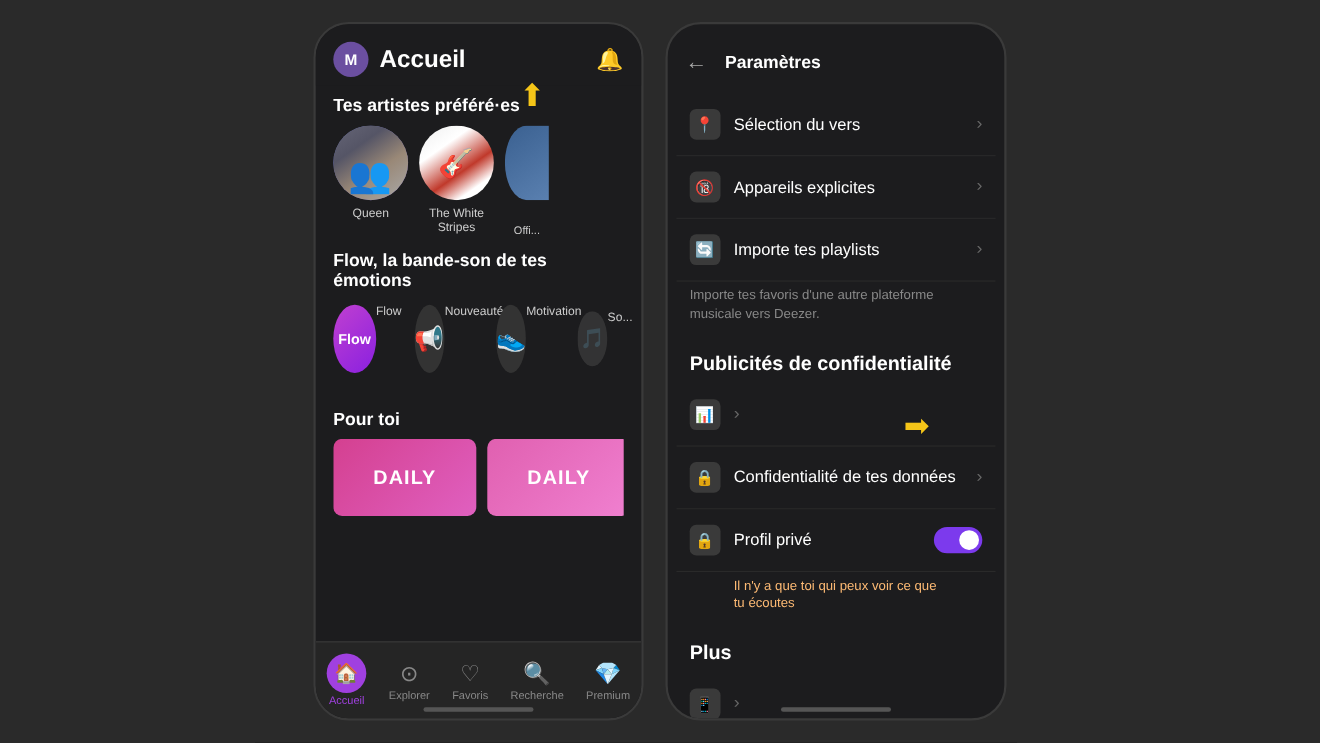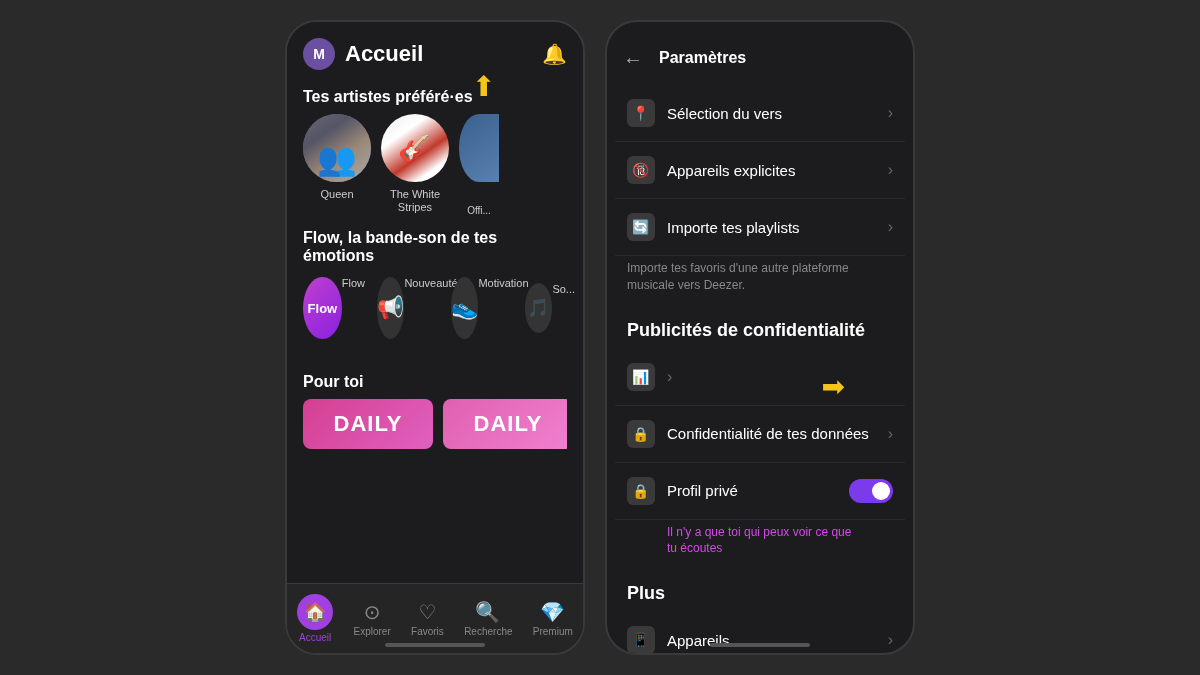--- a/index.html
+++ b/index.html
@@ -207,27 +207,27 @@
     }
 
     .daily-row {
       display: flex;
       gap: 10px;
       overflow: hidden;
     }
 
     .daily-card {
       width: 130px;
-      height: 50px;
+      height: 70px;
       background: linear-gradient(135deg, #e040a0, #c060e0);
       border-radius: 8px;
       display: flex;
       align-items: center;
       justify-content: center;
-      font-size: 22px;
+      font-size: 18px;
       font-weight: 900;
       color: white;
       letter-spacing: 1px;
       flex-shrink: 0;
     }
 
     .daily-card.pink { background: linear-gradient(135deg, #d44090, #e060c0); }
     .daily-card.light-pink { background: linear-gradient(135deg, #e060b0, #f080d0); }
 
     
@@ -403,21 +403,21 @@
     .arrow-right-annotation {
       position: absolute;
       right: 68px;
       top: 348px;
       color: #f5c518;
       font-size: 28px;
       z-index: 10;
     }
 
     .profil-note {
-      color: #d946ef;
+      color: #fdba74;
       font-size: 12px;
       padding: 4px 52px 10px;
       line-height: 1.4;
     }
 
     
     .queen-bg {
       background: linear-gradient(145deg, #667 0%, #556 30%, #998877 60%, #aaa 100%);
       width: 100%;
       height: 100%;
@@ -620,21 +620,20 @@
             <div class="toggle"></div>
           </div>
         </div>
 
         <div class="profil-note">Il n'y a que toi qui peux voir ce que tu écoutes</div>
 
         <div class="settings-section-title">Plus</div>
 
         <div class="settings-item">
           <div class="settings-item-icon grey">📱</div>
-          <span class="settings-item-text">Appareils</span>
           <span class="chevron-right">›</span>
         </div>
 
       </div>
     </div>
 
     <div class="bottom-indicator"></div>
   </div>
 
 </div>

